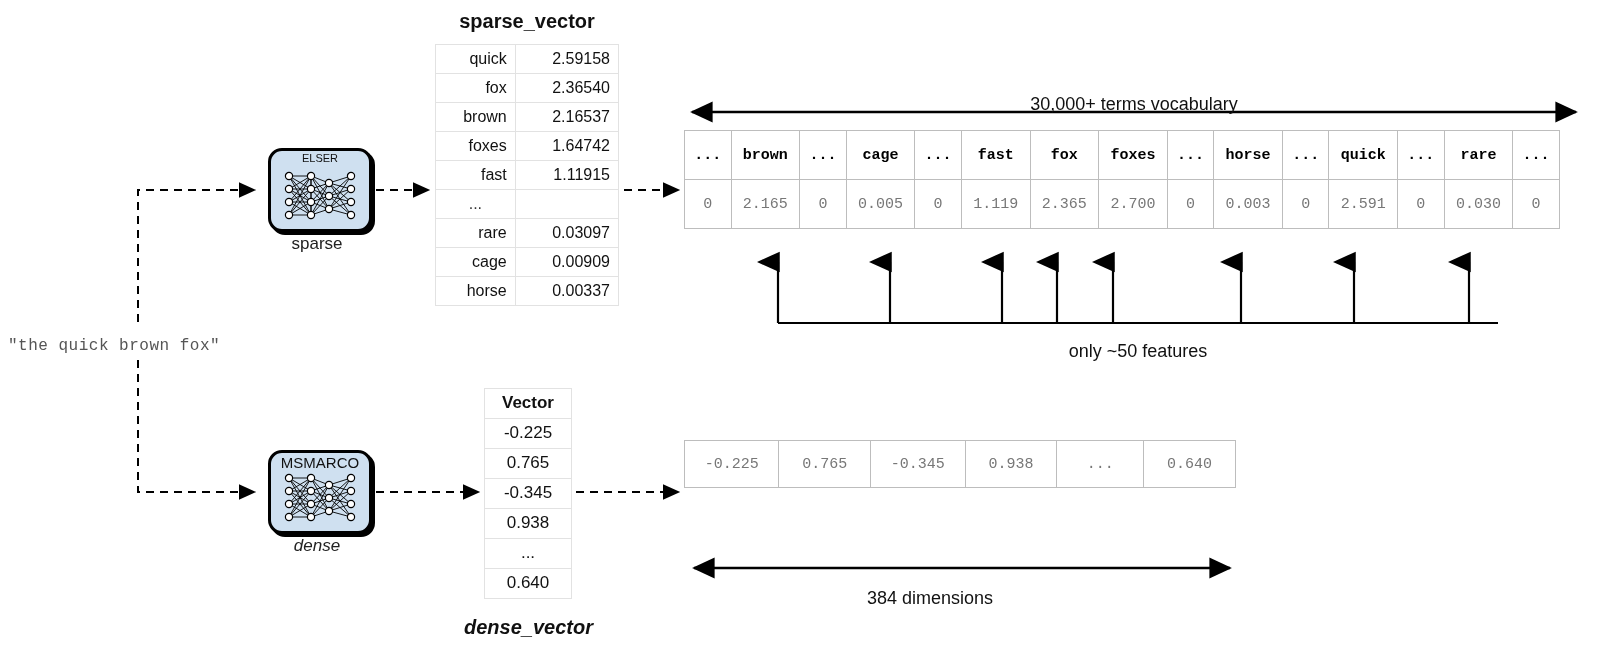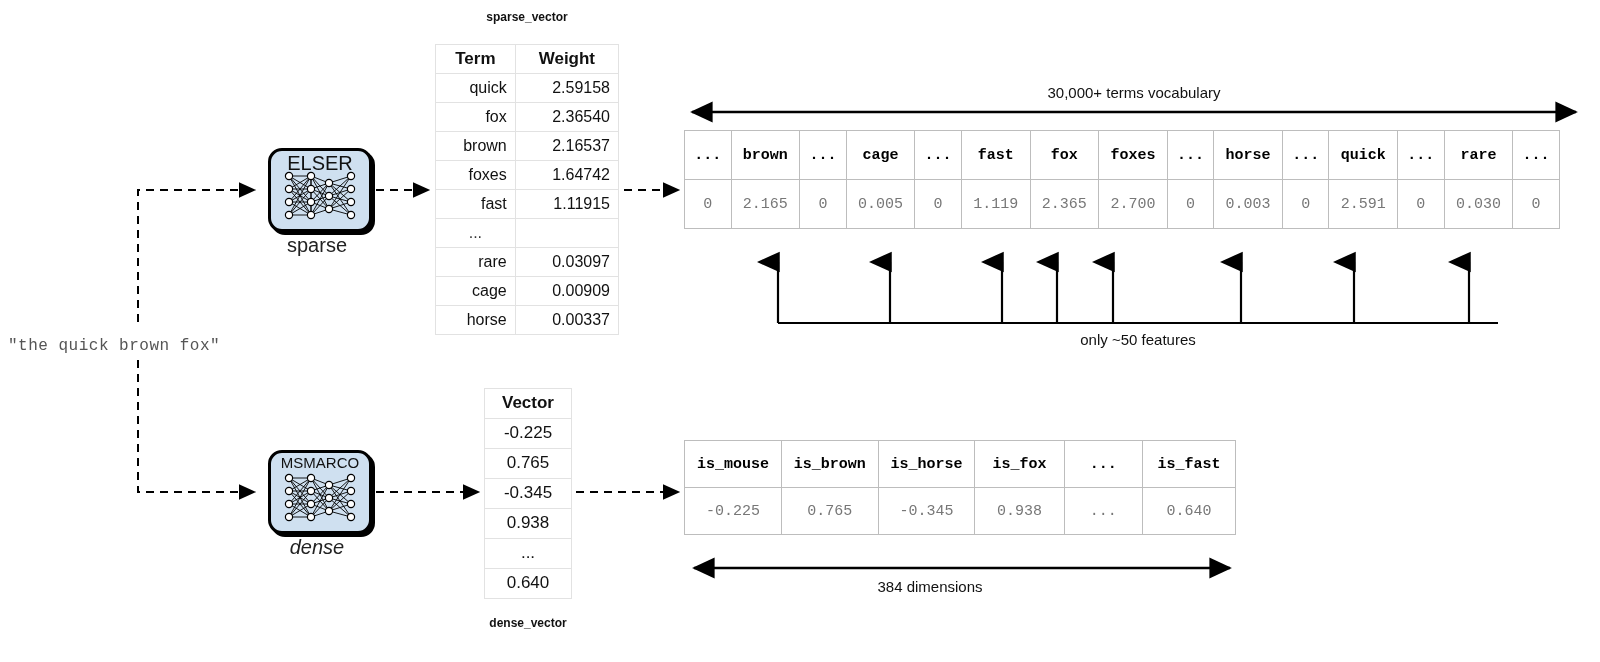--- a/index.html
+++ b/index.html
@@ -16,25 +16,25 @@
     font-size:16px;letter-spacing:.5px;color:#555;
   }
 
   
   .model-box{
     width:98px;height:78px;border:3px solid #000;border-radius:14px;
     background:#cfe0f0;box-shadow:3px 3px 0 #000;
   }
   .model-title{
     position:absolute;left:0;right:0;top:4px;text-align:center;
-    font-size:20px;color:#111;
+    font-size:11px;color:#111;
   }
   .model-title.small{font-size:15px;}
   .model-caption{
-    position:absolute;left:0;width:98px;text-align:center;font-size:20px;color:#222;
+    position:absolute;left:0;width:98px;text-align:center;font-size:17px;color:#222;
   }
   .nn-svg{position:absolute;left:50%;transform:translateX(-50%);top:21px;}
 
   
   table{border-collapse:collapse;}
   .tbl-sparse{width:184px;font-size:16px;}
   .tbl-sparse td{
     border:1px solid #e2e2e2;padding:2px 8px 3px;height:23px;
     text-align:right;color:#111;white-space:nowrap;
   }
@@ -61,23 +61,23 @@
 
   .tbl-dense-wide{border:1px solid #a9a9a9;}
   .tbl-dense-wide td{
     border:1px solid #bdbdbd;height:46px;width:92px;text-align:center;
     font-size:15px;white-space:nowrap;padding:0 6px;
   }
   .tbl-dense-wide tr.hdr td{font-weight:bold;color:#000;}
   .tbl-dense-wide tr.val td{color:#777;}
 
   
-  .cap{font-size:12px;color:#111;text-align:center;}
+  .cap{font-size:20px;color:#111;text-align:center;}
   .cap.bold{font-weight:bold;}
-  .cap.big{font-size:15px;}
+  .cap.big{font-size:18px;margin-top:10px;}
 
   svg{display:block;overflow:visible;}
 </style>
 </head>
 <body>
 
 <div class="abs mono" id="query-text">"the quick brown fox"</div>
 
 <svg class="abs" style="left:0;top:0;" width="1600" height="662">
   <defs>
@@ -193,24 +193,20 @@
       </g>
     </svg>
   </div>
   <div class="model-caption" style="top:86px;font-style:italic;">dense</div>
 </div>
 
 <div class="abs cap bold" style="left:435px;top:10px;width:184px;">sparse_vector</div>
 
 <table class="abs tbl-sparse" style="left:435px;top:44px;">
   <tbody>
-    <tr class="hdr">
-      <td class="term">Term</td>
-      <td class="wt">Weight</td>
-    </tr>
     <tr>
       <td class="term">quick</td>
       <td class="wt">2.59158</td>
     </tr>
     <tr>
       <td class="term">fox</td>
       <td class="wt">2.36540</td>
     </tr>
     <tr>
       <td class="term">brown</td>
@@ -262,21 +258,21 @@
       </tr>
     <tr>
       <td>...</td>
       </tr>
     <tr>
       <td>0.640</td>
       </tr>
   </tbody>
 </table>
 
-<div class="abs cap bold" style="left:464px;top:616px;width:128px;">dense_vector</div>
+<div class="abs cap bold" style="left:464px;top:616px;width:128px;font-style:italic;">dense_vector</div>
 
 <div class="abs cap big" style="left:692px;top:84px;width:884px;">30,000+ terms vocabulary</div>
 
 <table class="abs tbl-vocab mono" style="left:684px;top:130px;width:876px;">
   <tbody>
     <tr class="hdr">
       <td>...</td>
       <td>brown</td>
       <td>...</td>
       <td>cage</td>
@@ -309,28 +305,20 @@
       <td>0.030</td>
       <td>0</td>
     </tr>
   </tbody>
 </table>
 
 <div class="abs cap big" style="left:778px;top:331px;width:720px;">only ~50 features</div>
 
 <table class="abs tbl-dense-wide mono" style="left:684px;top:440px;width:552px;">
   <tbody>
-    <tr class="hdr">
-      <td>is_mouse</td>
-      <td>is_brown</td>
-      <td>is_horse</td>
-      <td>is_fox</td>
-      <td>...</td>
-      <td>is_fast</td>
-    </tr>
     <tr class="val">
       <td>-0.225</td>
       <td>0.765</td>
       <td>-0.345</td>
       <td>0.938</td>
       <td>...</td>
       <td>0.640</td>
     </tr>
   </tbody>
 </table>

